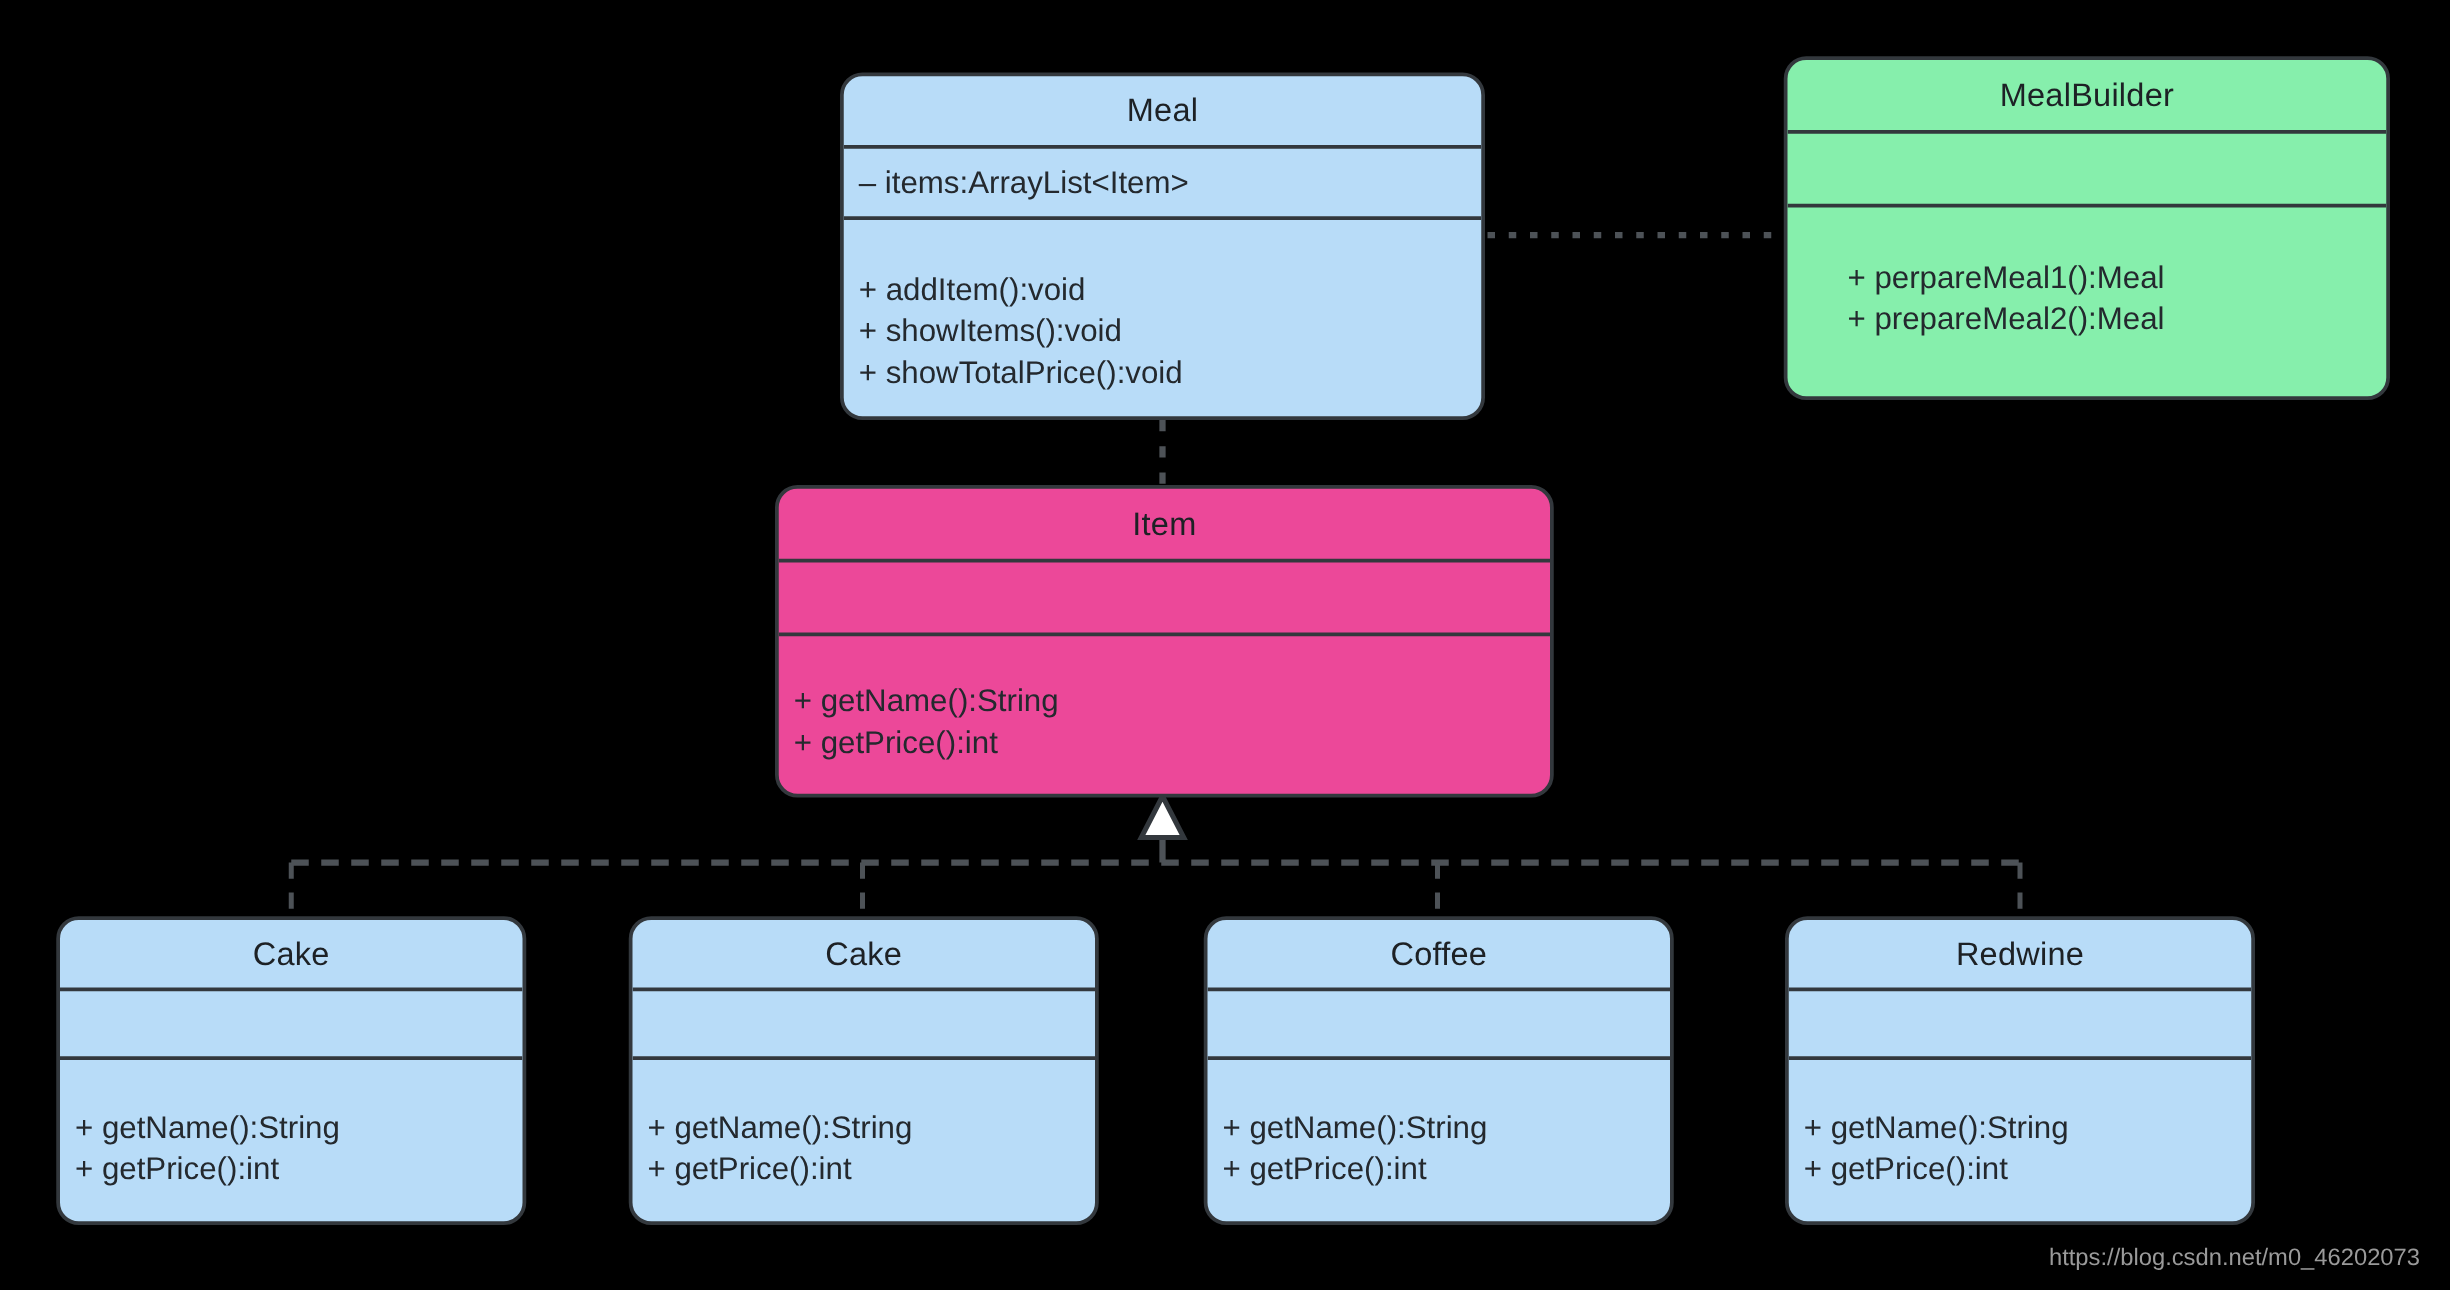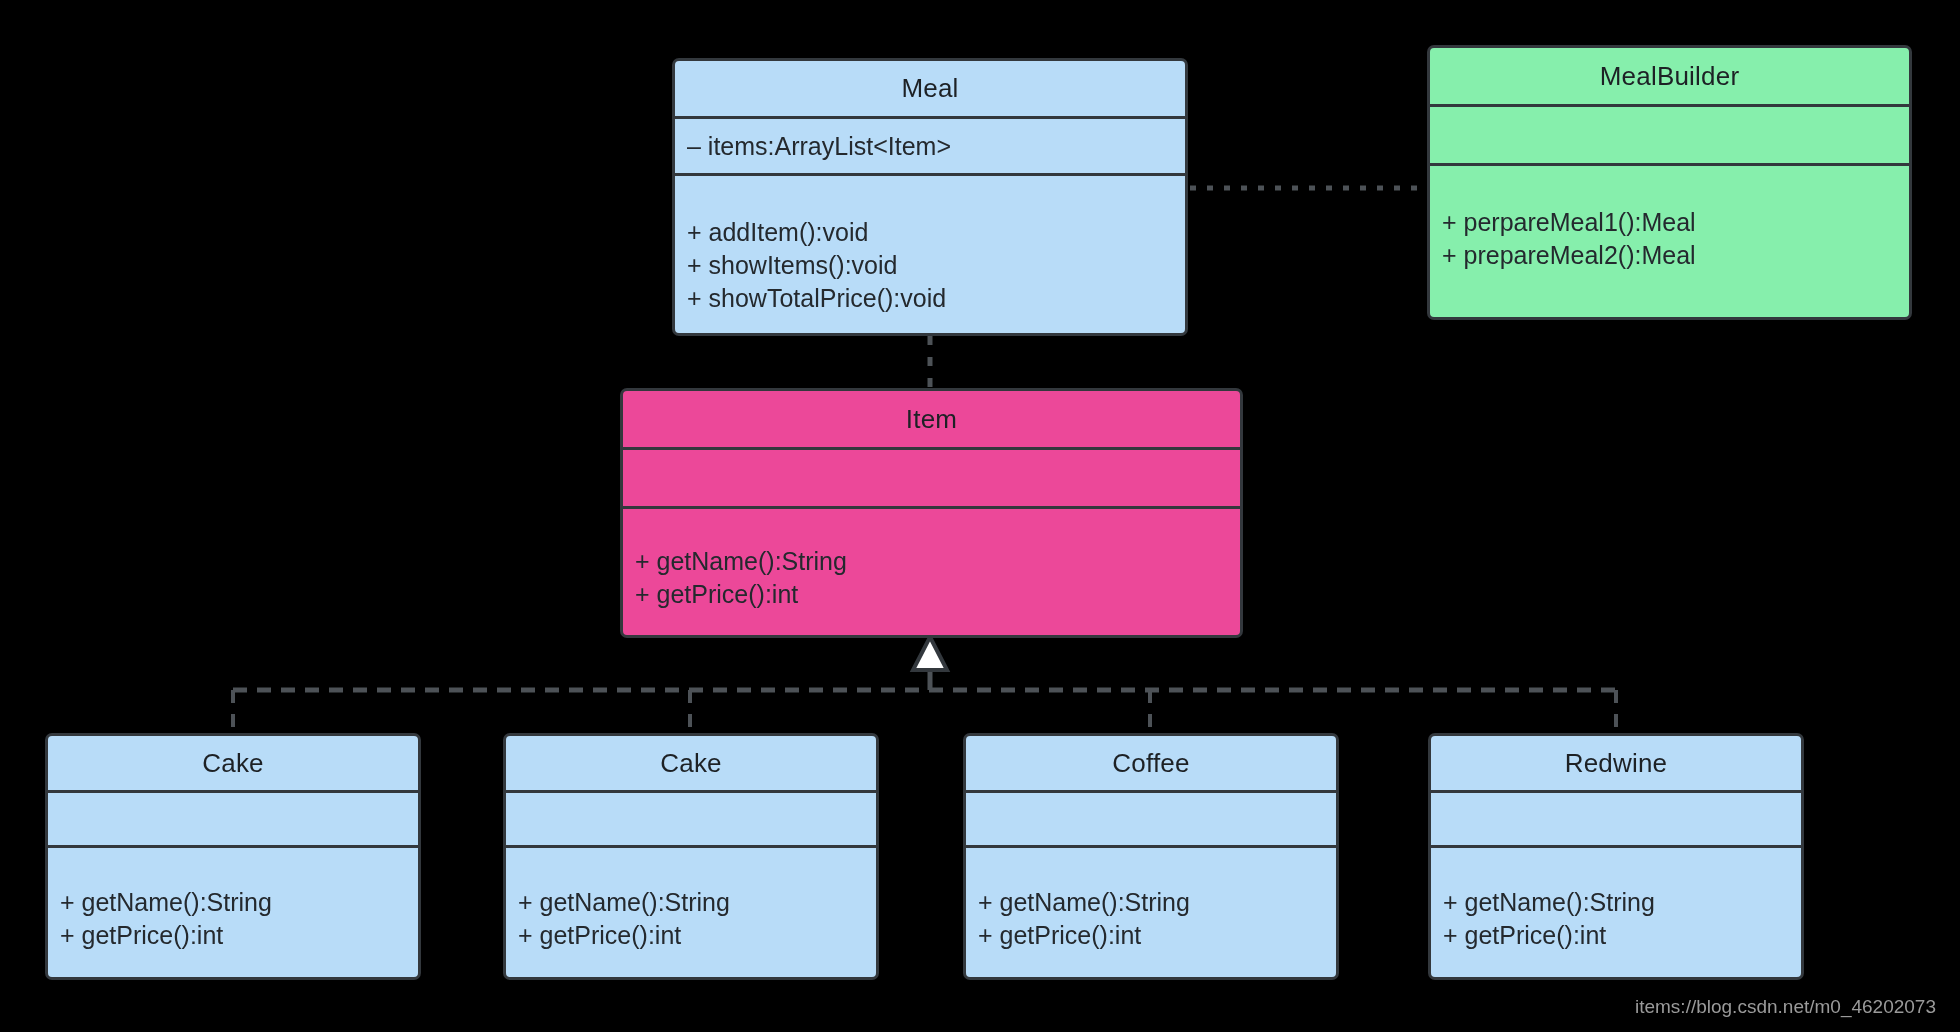--- a/index.html
+++ b/index.html
@@ -32,21 +32,21 @@
     z-index: 1;
     pointer-events: none;
   }
 
   
   .uml-class {
     position: absolute;
     z-index: 2;
     box-sizing: border-box;
     border: 3px solid #33383d;
-    border-radius: 7px;
+    border-radius: 18px;
     overflow: hidden;
     background: #b8dcf8;
   }
   .uml-class.blue    { background: #b8dcf8; }
   .uml-class.green   { background: #ec4899; }
   .uml-class.orange  { background: #86efac; }
 
   .uml-title {
     text-align: center;
     color: #1d2125;
@@ -128,21 +128,21 @@
       <div class="uml-member">+ showItems():void</div>
       <div class="uml-member">+ showTotalPrice():void</div>
     </div>
   </div>
 
   <div class="uml-class orange" style="left:1427px; top:45px; width:485px; height:275px;">
     <div class="uml-title" style="height:56px;">MealBuilder</div>
     <div class="uml-sep"></div>
     <div class="uml-compartment" style="height:56px;"></div>
     <div class="uml-sep"></div>
-    <div class="uml-compartment topalign" style="height:151px; padding-top:40px;">
+    <div class="uml-compartment topalign" style="height:151px; padding-top:40px;margin-left:36px;">
       <div class="uml-member">+ perpareMeal1():Meal</div>
       <div class="uml-member">+ prepareMeal2():Meal</div>
     </div>
   </div>
 
   <div class="uml-class green" style="left:620px; top:388px; width:623px; height:250px;">
     <div class="uml-title" style="height:56px;">Item</div>
     <div class="uml-sep"></div>
     <div class="uml-compartment" style="height:56px;"></div>
     <div class="uml-sep"></div>
@@ -189,15 +189,15 @@
     <div class="uml-title" style="height:54px;">Redwine</div>
     <div class="uml-sep"></div>
     <div class="uml-compartment" style="height:52px;"></div>
     <div class="uml-sep"></div>
     <div class="uml-compartment topalign" style="height:129px; padding-top:38px;">
       <div class="uml-member">+ getName():String</div>
       <div class="uml-member">+ getPrice():int</div>
     </div>
   </div>
 
-  <div id="watermark">items://blog.csdn.net/m0_46202073</div>
+  <div id="watermark">https://blog.csdn.net/m0_46202073</div>
 
 </div>
 
 </body></html>

